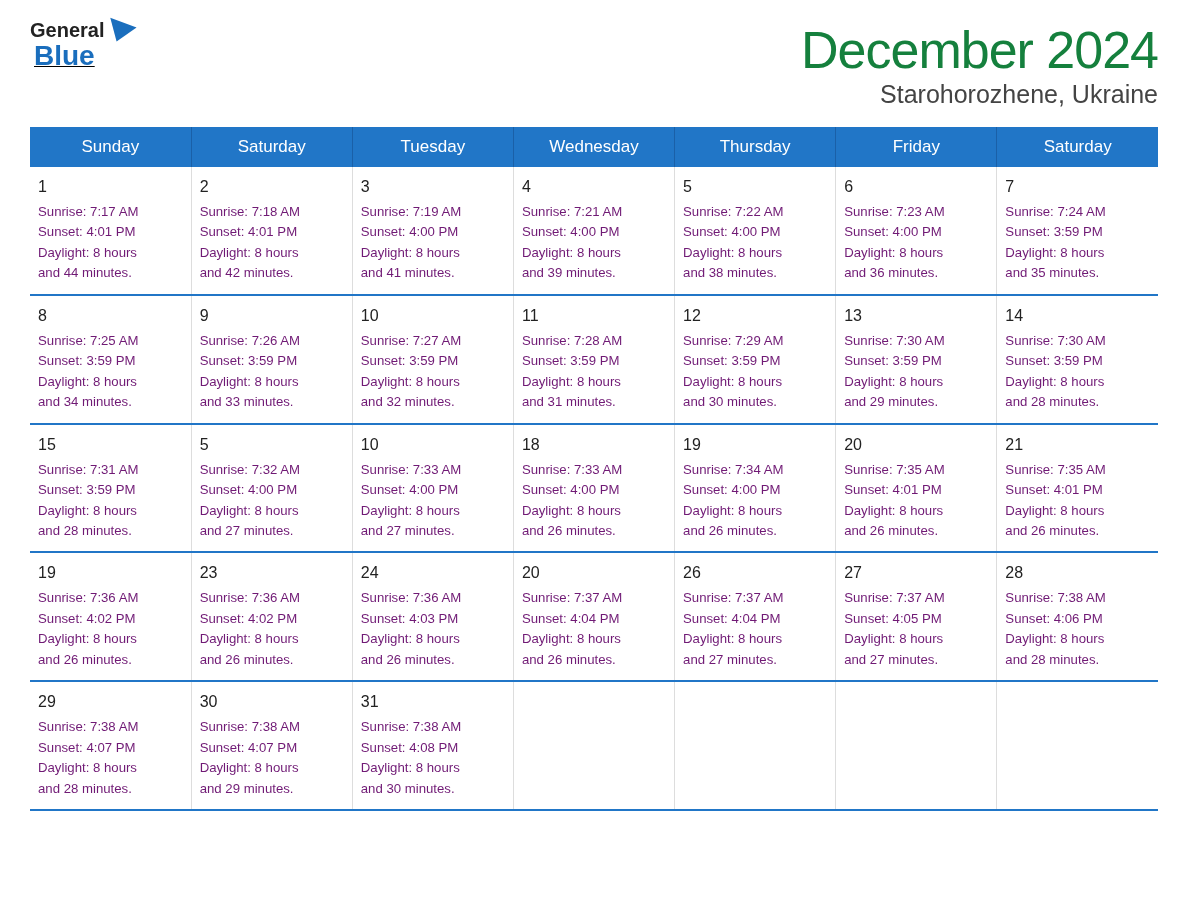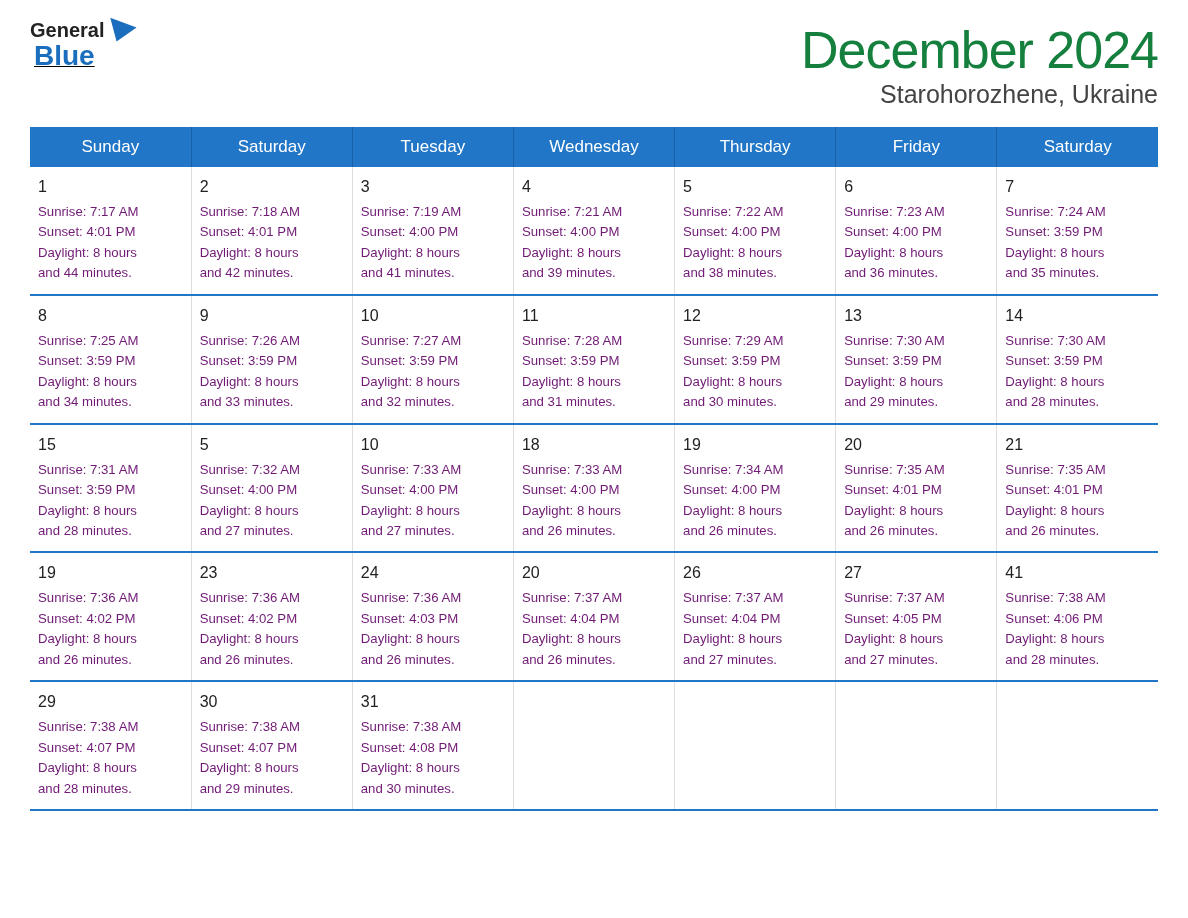--- a/index.html
+++ b/index.html
@@ -243,21 +243,21 @@
         </td>
         <td>
           <span class="day-num">26</span>
           <div class="day-info">Sunrise: 7:37 AM<br>Sunset: 4:04 PM<br>Daylight: 8 hours<br>and 27 minutes.</div>
         </td>
         <td>
           <span class="day-num">27</span>
           <div class="day-info">Sunrise: 7:37 AM<br>Sunset: 4:05 PM<br>Daylight: 8 hours<br>and 27 minutes.</div>
         </td>
         <td>
-          <span class="day-num">41</span>
+          <span class="day-num">28</span>
           <div class="day-info">Sunrise: 7:38 AM<br>Sunset: 4:06 PM<br>Daylight: 8 hours<br>and 28 minutes.</div>
         </td>
       </tr>
       <tr>
         <td>
           <span class="day-num">29</span>
           <div class="day-info">Sunrise: 7:38 AM<br>Sunset: 4:07 PM<br>Daylight: 8 hours<br>and 28 minutes.</div>
         </td>
         <td>
           <span class="day-num">30</span>

